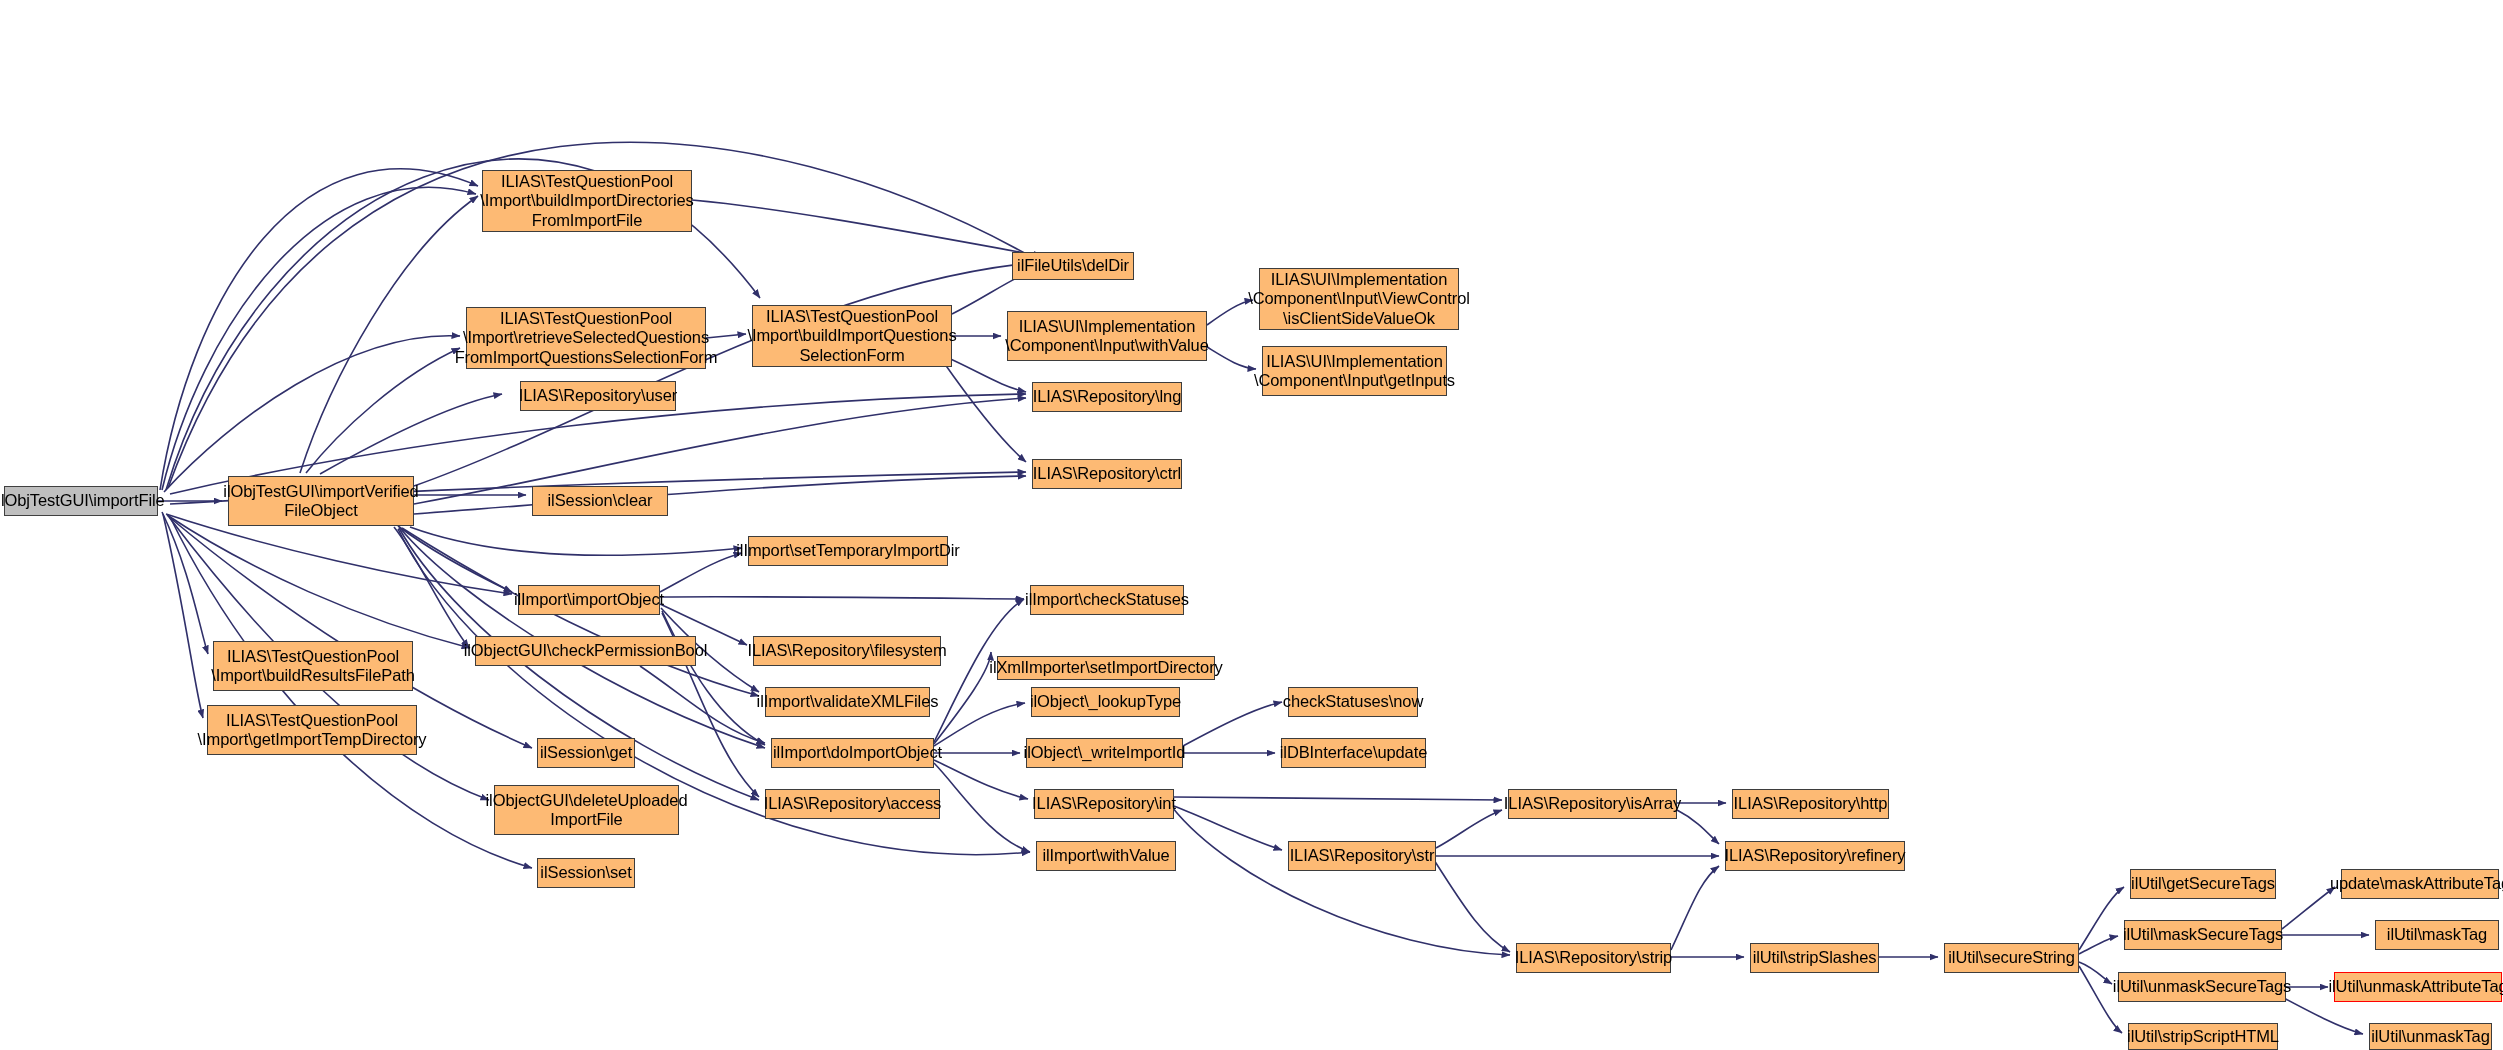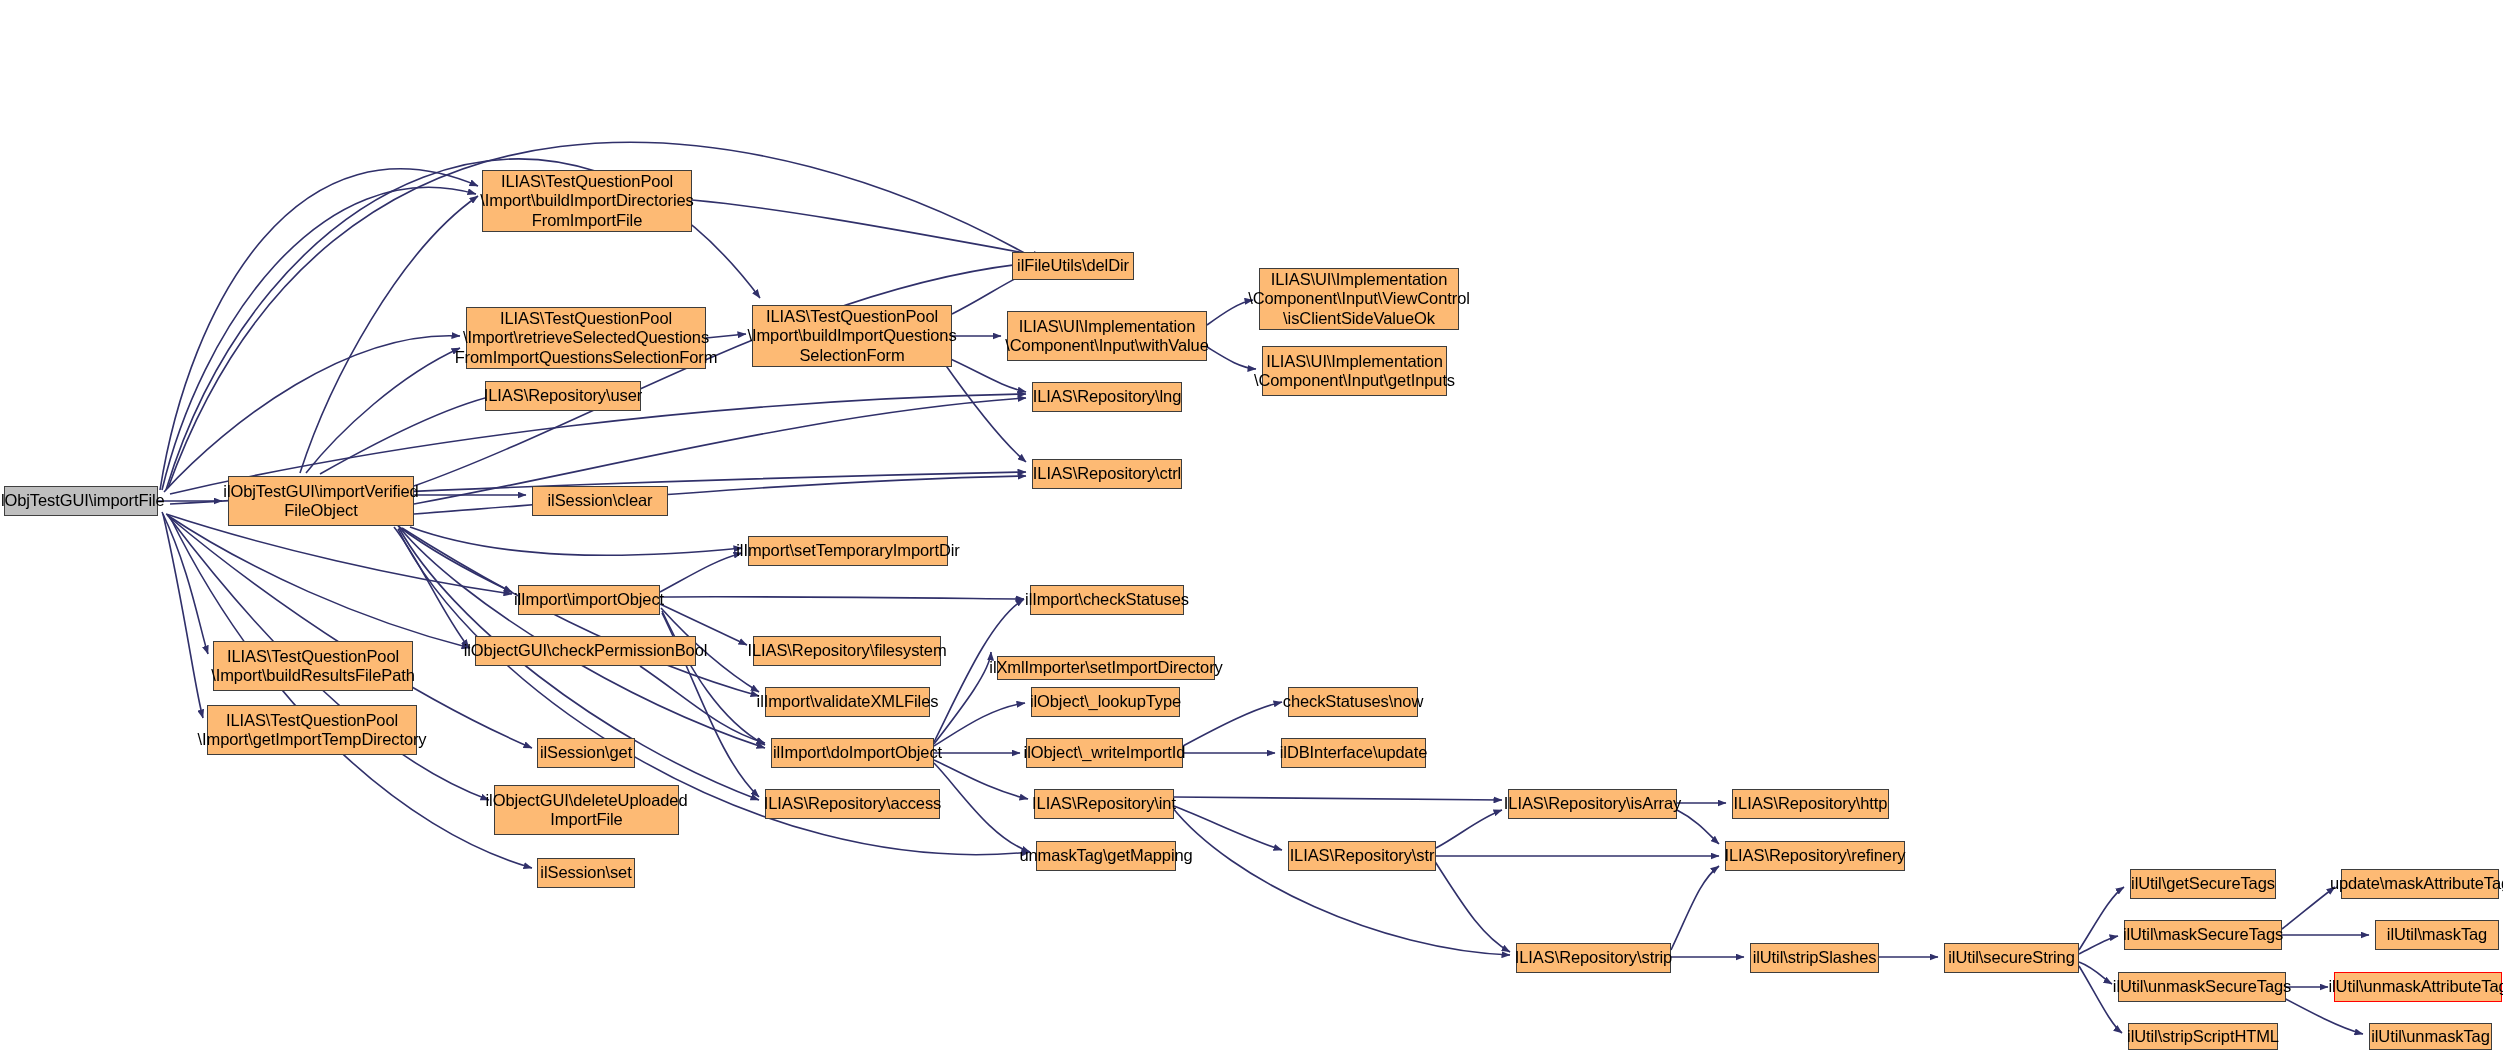--- a/index.html
+++ b/index.html
@@ -135,21 +135,21 @@
   <div id="node-layer">
       <div class="node root" style="left: 4px; top: 486px; width: 154px; height: 30px;">ilObjTestGUI\importFile</div>
       <div class="node" style="left: 228px; top: 476px; width: 186px; height: 50px;">ilObjTestGUI\importVerified
 FileObject</div>
       <div class="node" style="left: 482px; top: 170px; width: 210px; height: 62px;">ILIAS\TestQuestionPool
 \Import\buildImportDirectories
 FromImportFile</div>
       <div class="node" style="left: 466px; top: 307px; width: 240px; height: 62px;">ILIAS\TestQuestionPool
 \Import\retrieveSelectedQuestions
 FromImportQuestionsSelectionForm</div>
-      <div class="node" style="left: 485px; top: 381px; width: 156px; height: 30px;">ILIAS\Repository\user</div>
+      <div class="node" style="left: 520px; top: 381px; width: 156px; height: 30px;">ILIAS\Repository\user</div>
       <div class="node" style="left: 532px; top: 486px; width: 136px; height: 30px;">ilSession\clear</div>
       <div class="node" style="left: 213px; top: 641px; width: 200px; height: 50px;">ILIAS\TestQuestionPool
 \Import\buildResultsFilePath</div>
       <div class="node" style="left: 207px; top: 705px; width: 210px; height: 50px;">ILIAS\TestQuestionPool
 \Import\getImportTempDirectory</div>
       <div class="node" style="left: 752px; top: 305px; width: 200px; height: 62px;">ILIAS\TestQuestionPool
 \Import\buildImportQuestions
 SelectionForm</div>
       <div class="node" style="left: 1004px; top: 252px; width: 122px; height: 28px; margin-left: 8px;">ilFileUtils\delDir</div>
       <div class="node" style="left: 1007px; top: 311px; width: 200px; height: 50px;">ILIAS\UI\Implementation
@@ -170,21 +170,21 @@
       <div class="node" style="left: 494px; top: 785px; width: 185px; height: 50px;">ilObjectGUI\deleteUploaded
 ImportFile</div>
       <div class="node" style="left: 537px; top: 858px; width: 98px; height: 30px; text-align: right;">ilSession\set</div>
       <div class="node" style="left: 771px; top: 738px; width: 163px; height: 30px; padding-left: 16px;">ilImport\doImportObject</div>
       <div class="node" style="left: 765px; top: 789px; width: 175px; height: 30px;">ILIAS\Repository\access</div>
       <div class="node" style="left: 1030px; top: 585px; width: 154px; height: 30px;">ilImport\checkStatuses</div>
       <div class="node" style="left: 997px; top: 656px; width: 218px; height: 24px;">ilXmlImporter\setImportDirectory</div>
       <div class="node" style="left: 1031px; top: 687px; width: 149px; height: 30px;">ilObject\_lookupType</div>
       <div class="node" style="left: 1026px; top: 738px; width: 157px; height: 30px;">ilObject\_writeImportId</div>
       <div class="node" style="left: 1034px; top: 789px; width: 140px; height: 30px;">ILIAS\Repository\int</div>
-      <div class="node" style="left: 1036px; top: 841px; width: 140px; height: 30px;">unmaskTag\getMapping</div>
+      <div class="node" style="left: 1036px; top: 841px; width: 140px; height: 30px;">ilImport\withValue</div>
       <div class="node" style="left: 1288px; top: 687px; width: 130px; height: 30px;">checkStatuses\now</div>
       <div class="node" style="left: 1281px; top: 738px; width: 145px; height: 30px;">ilDBInterface\update</div>
       <div class="node" style="left: 1508px; top: 789px; width: 169px; height: 30px;">ILIAS\Repository\isArray</div>
       <div class="node" style="left: 1732px; top: 789px; width: 157px; height: 30px;">ILIAS\Repository\http</div>
       <div class="node" style="left: 1288px; top: 841px; width: 148px; height: 30px;">ILIAS\Repository\str</div>
       <div class="node" style="left: 1725px; top: 841px; width: 180px; height: 30px;">ILIAS\Repository\refinery</div>
       <div class="node" style="left: 1516px; top: 943px; width: 155px; height: 30px;">ILIAS\Repository\strip</div>
       <div class="node" style="left: 1750px; top: 943px; width: 129px; height: 30px;">ilUtil\stripSlashes</div>
       <div class="node" style="left: 1944px; top: 943px; width: 135px; height: 30px;">ilUtil\secureString</div>
       <div class="node" style="left: 2130px; top: 869px; width: 146px; height: 30px;">ilUtil\getSecureTags</div>

